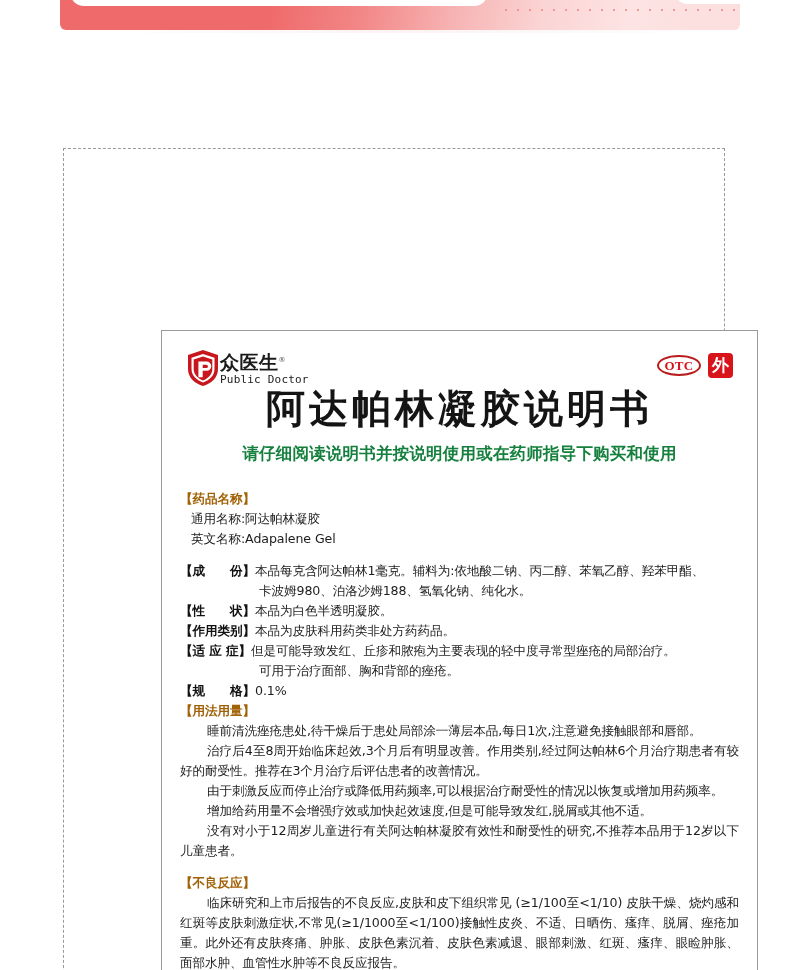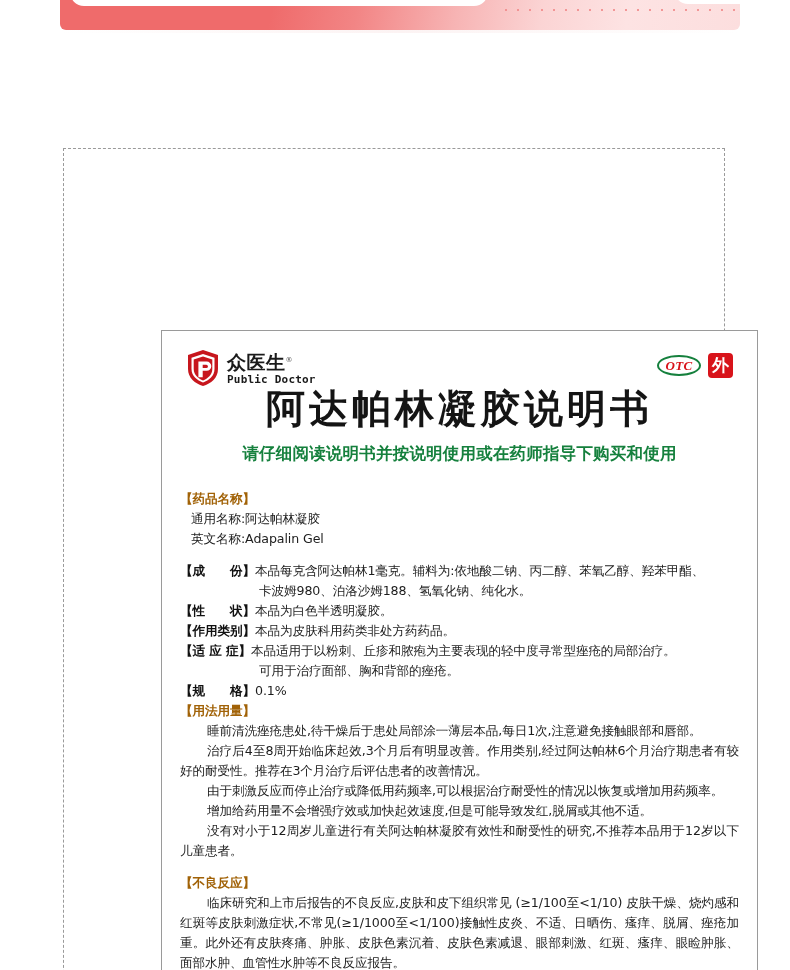--- a/index.html
+++ b/index.html
@@ -101,21 +101,20 @@
   
   .header-row {
     display: flex;
     align-items: flex-start;
     justify-content: space-between;
     height: 44px;
   }
   .brand {
     display: flex;
     align-items: center;
-    gap: 7px;
     margin-left: 6px;
     margin-top: 4px;
   }
   .shield {
     width: 34px;
     height: 38px;
     flex: none;
   }
   .brand-text { position: relative; }
   .brand-cn {
@@ -127,50 +126,49 @@
     line-height: 20px;
   }
   .brand-reg {
     font-size: 7px;
     vertical-align: super;
     color: #555;
     font-weight: 400;
   }
   .brand-en {
     font-family: "DejaVu Sans Mono", monospace;
-    font-weight: 700;
+    font-weight: 400;
     font-size: 11px;
     letter-spacing: .2px;
     color: #1a1a1a;
     line-height: 13px;
     margin-top: 1px;
   }
 
   .badges {
     display: flex;
     align-items: center;
     gap: 7px;
     margin-top: 8px;
     margin-right: 6px;
   }
   .otc-badge {
     width: 44px;
     height: 21px;
-    border: 2px solid #15803d;
+    border: 2px solid #b91c1c;
     border-radius: 50%;
     color: #d8131a;
     font-family: "Liberation Serif", serif;
     font-weight: 700;
     font-size: 13px;
     letter-spacing: .3px;
     display: flex;
     align-items: center;
     justify-content: center;
     box-sizing: border-box;
-    font-style: italic;
   }
   .wai-badge {
     width: 25px;
     height: 25px;
     background: #d8131a;
     border-radius: 4px;
     color: #ffffff;
     font-family: "DejaVu Sans", sans-serif;
     font-weight: 700;
     font-size: 17px;
@@ -282,21 +280,21 @@
         </div>
       </div>
 
       <div class="doc-title">阿达帕林凝胶说明书</div>
       <div class="doc-subtitle">请仔细阅读说明书并按说明使用或在药师指导下购买和使用</div>
 
       <div class="body-area">
 
         <div class="sec-head">【药品名称】</div>
         <div class="name-line">通用名称:阿达帕林凝胶</div>
-        <div class="name-line">英文名称:Adapalin Gel</div>
+        <div class="name-line">英文名称:Adapalene Gel</div>
 
         <div class="gap-sm"></div>
 
         <div class="lbl-line">
           <span class="lbl">【成　　份】</span>
           <span class="lbl-body">本品每克含阿达帕林1毫克。辅料为:依地酸二钠、丙二醇、苯氧乙醇、羟苯甲酯、</span>
         </div>
         <div class="cont-line">卡波姆980、泊洛沙姆188、氢氧化钠、纯化水。</div>
 
         <div class="lbl-line">
@@ -304,21 +302,21 @@
           <span class="lbl-body">本品为白色半透明凝胶。</span>
         </div>
 
         <div class="lbl-line">
           <span class="lbl">【作用类别】</span>
           <span class="lbl-body">本品为皮肤科用药类非处方药药品。</span>
         </div>
 
         <div class="lbl-line">
           <span class="lbl">【适 应 症】</span>
-          <span class="lbl-body">本品适用于以粉刺、丘疹和脓疱为主要表现的轻中度寻常型痤疮的局部治疗。</span>
+          <span class="lbl-body">但是可能导致发红、丘疹和脓疱为主要表现的轻中度寻常型痤疮的局部治疗。</span>
         </div>
         <div class="cont-line">可用于治疗面部、胸和背部的痤疮。</div>
 
         <div class="lbl-line">
           <span class="lbl">【规　　格】</span>
           <span class="lbl-body">0.1%</span>
         </div>
 
         <div class="sec-head">【用法用量】</div>
         <div class="para">睡前清洗痤疮患处,待干燥后于患处局部涂一薄层本品,每日1次,注意避免接触眼部和唇部。</div>

